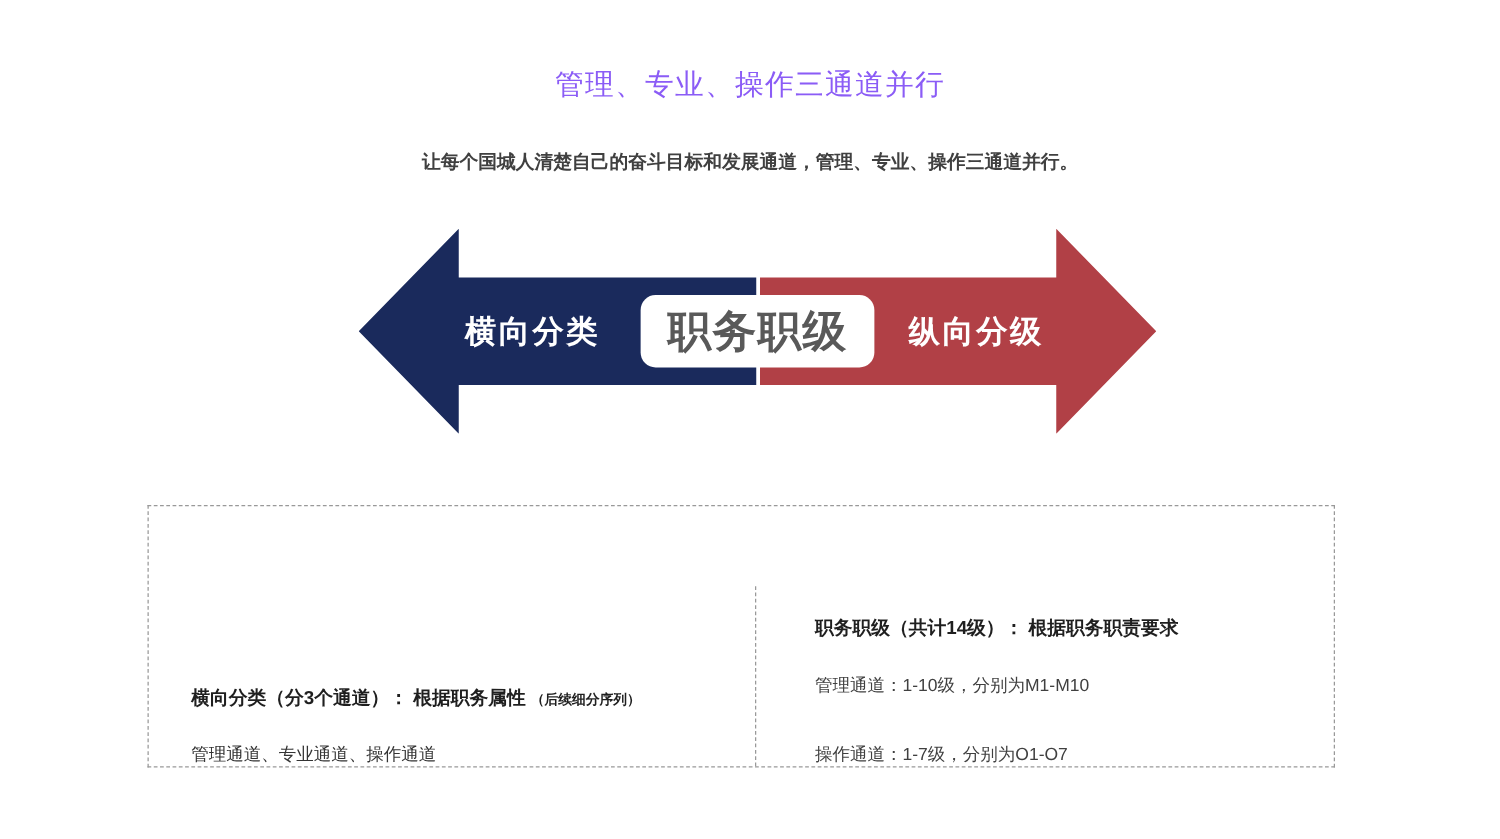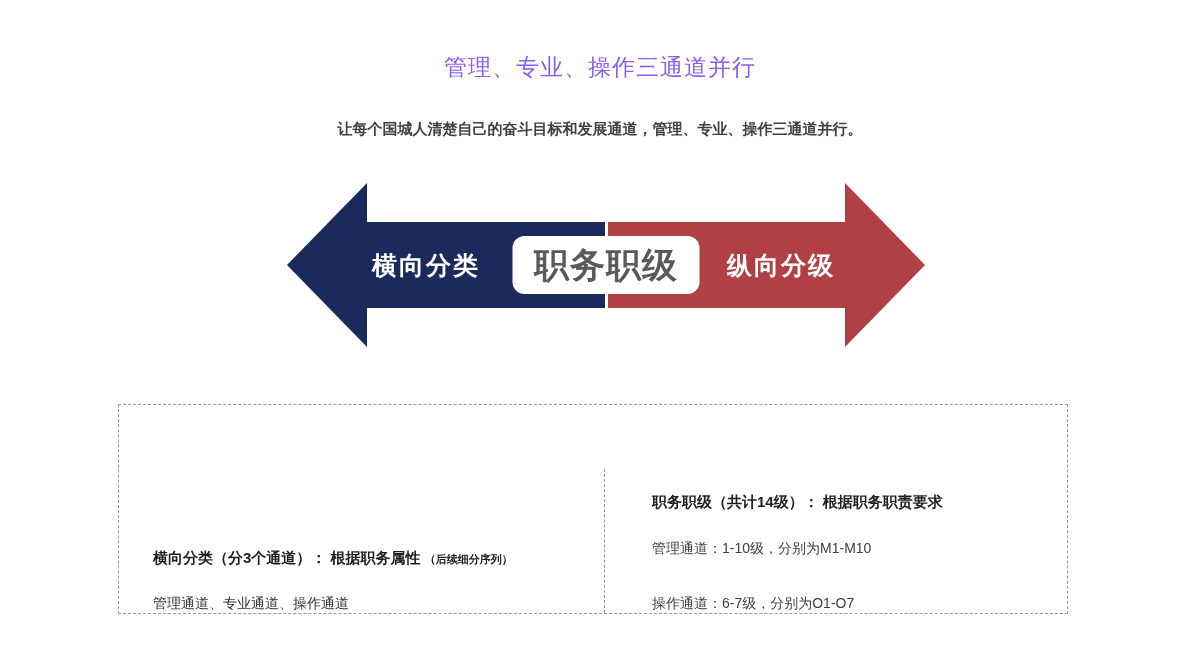--- a/index.html
+++ b/index.html
@@ -154,17 +154,17 @@
     <div class="panel-left">
       <div class="panel-heading">
         <span>横向分类（分3个通道）： 根据职务属性</span>
         <span class="note">（后续细分序列）</span>
       </div>
       <div class="panel-body">管理通道、专业通道、操作通道</div>
     </div>
     <div class="panel-right">
       <div class="panel-heading">职务职级（共计14级）： 根据职务职责要求</div>
       <div class="panel-body">管理通道：1-10级，分别为M1-M10</div>
-      <div class="panel-body">操作通道：6-7级，分别为O1-O7</div>
+      <div class="panel-body">操作通道：1-7级，分别为O1-O7</div>
     </div>
   </div>
 
 </div>
 
 </body></html>

